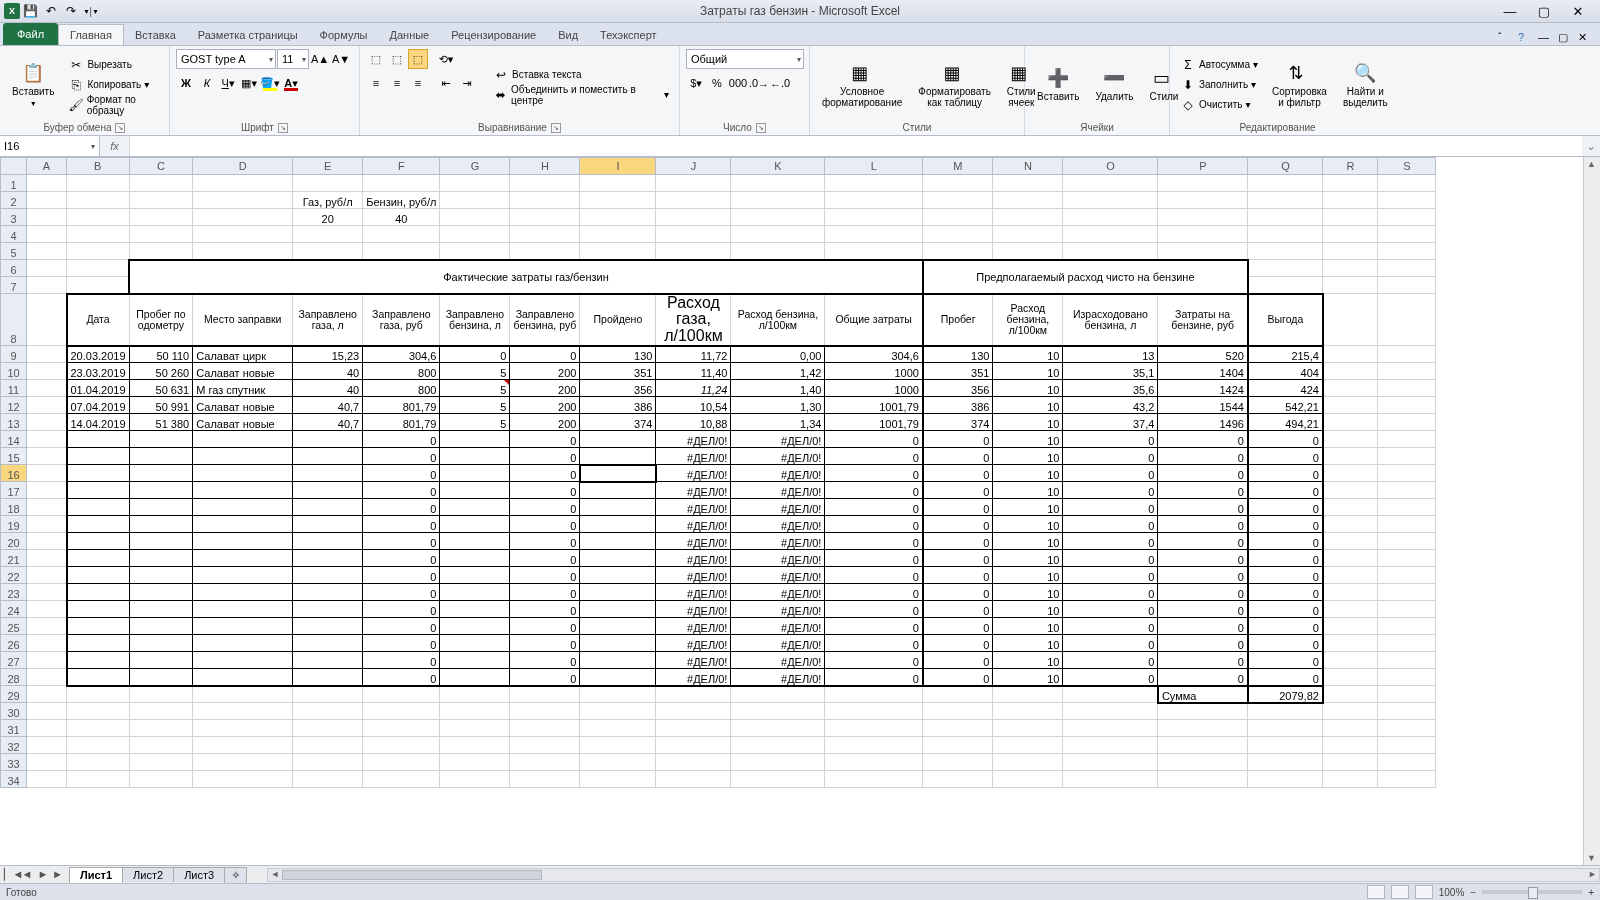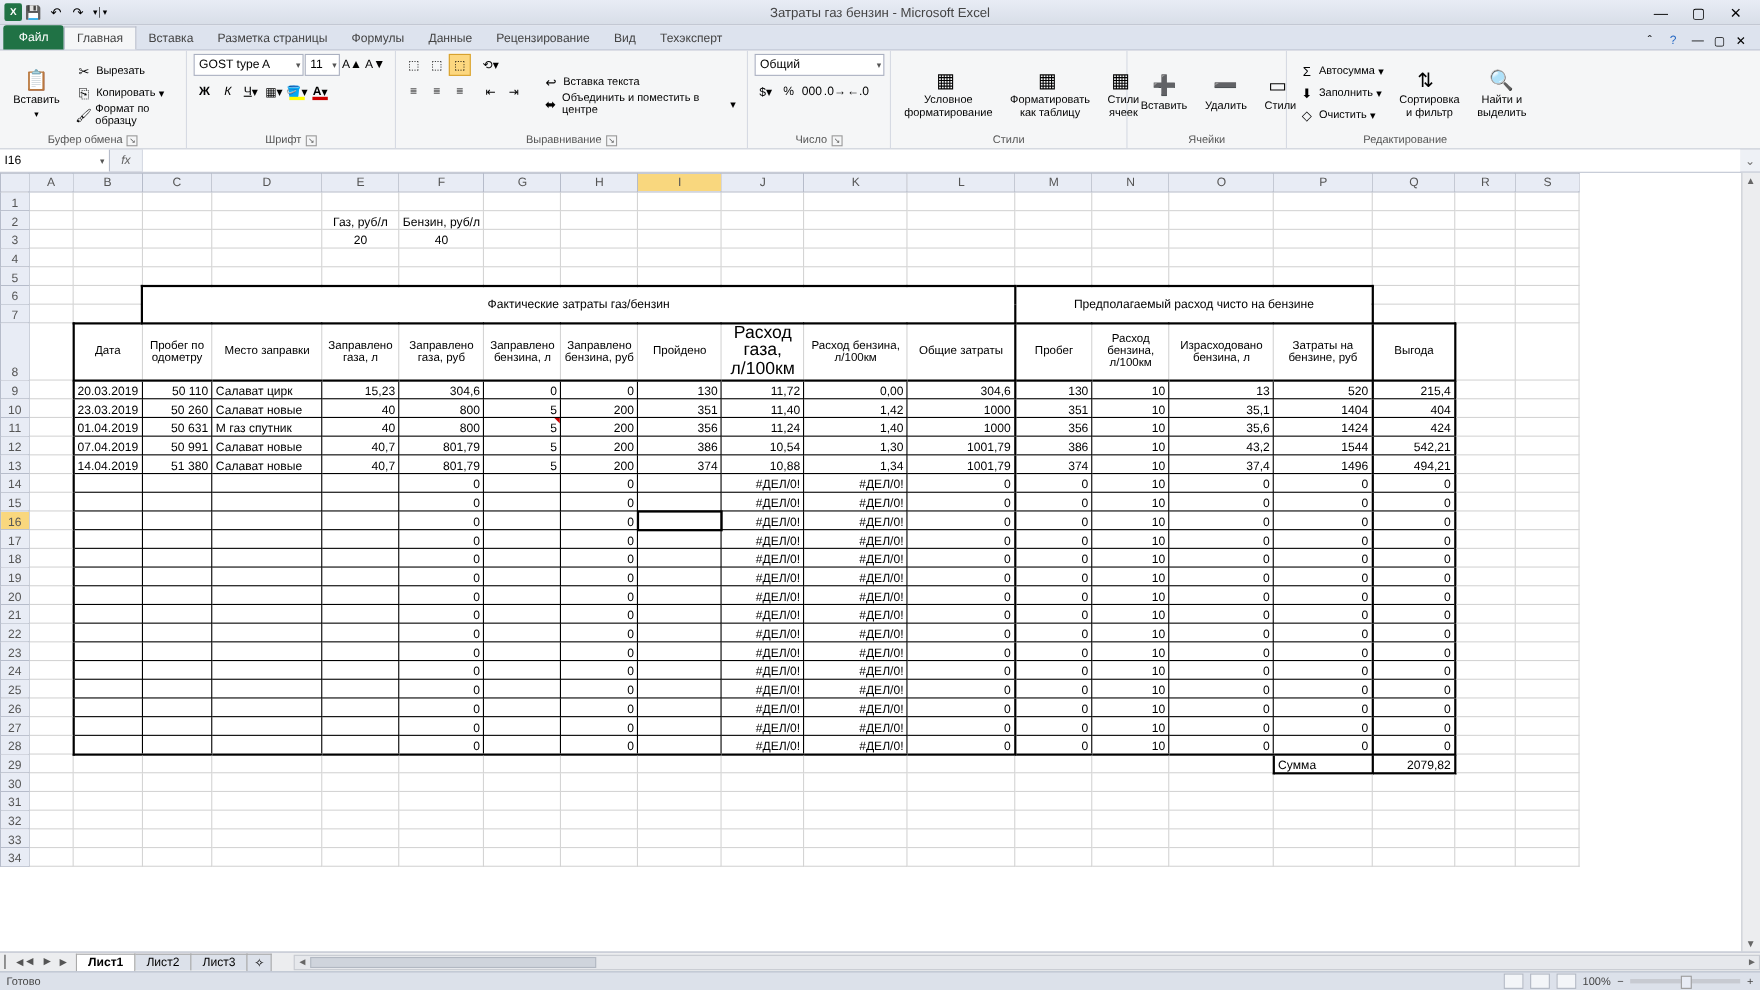--- a/index.html
+++ b/index.html
@@ -531,21 +531,21 @@
             <td class="rowhdr ">11</td>
             <td id="c_11_0"></td>
             <td id="c_11_1" class="tc thick-l" style="border-width: 1px 1px 1px 2px; border-style: solid; border-color: rgb(0, 0, 0); border-image: initial;">01.04.2019</td>
             <td id="c_11_2" style="border-width: 1px; border-style: solid; border-color: rgb(0, 0, 0);">50 631</td>
             <td id="c_11_3" class="tl" style="border-width: 1px; border-style: solid; border-color: rgb(0, 0, 0);">М газ спутник</td>
             <td id="c_11_4" style="border-width: 1px; border-style: solid; border-color: rgb(0, 0, 0);">40</td>
             <td id="c_11_5" style="border-width: 1px; border-style: solid; border-color: rgb(0, 0, 0);">800</td>
             <td id="c_11_6" class=" red-tri" style="border-width: 1px; border-style: solid; border-color: rgb(0, 0, 0);">5</td>
             <td id="c_11_7" style="border-width: 1px; border-style: solid; border-color: rgb(0, 0, 0);">200</td>
             <td id="c_11_8" style="border-width: 1px; border-style: solid; border-color: rgb(0, 0, 0);">356</td>
-            <td id="c_11_9" style="border-width: 1px; border-style: solid; border-color: rgb(0, 0, 0);">11,24</td>
+            <td id="c_11_9" style="border-width: 1px; border-style: solid; border-color: rgb(0, 0, 0); font-style: italic;">11,24</td>
             <td id="c_11_10" style="border-width: 1px; border-style: solid; border-color: rgb(0, 0, 0);">1,40</td>
             <td id="c_11_11" style="border-width: 1px 2px 1px 1px; border-style: solid; border-color: rgb(0, 0, 0);">1000</td>
             <td id="c_11_12" style="border-width: 1px; border-style: solid; border-color: rgb(0, 0, 0);">356</td>
             <td id="c_11_13" style="border-width: 1px; border-style: solid; border-color: rgb(0, 0, 0);">10</td>
             <td id="c_11_14" style="border-width: 1px; border-style: solid; border-color: rgb(0, 0, 0);">35,6</td>
             <td id="c_11_15" style="border-width: 1px 2px 1px 1px; border-style: solid; border-color: rgb(0, 0, 0);">1424</td>
             <td id="c_11_16" style="border-width: 1px 2px 1px 1px; border-style: solid; border-color: rgb(0, 0, 0);">424</td>
             <td id="c_11_17"></td>
             <td id="c_11_18"></td>
           </tr>

